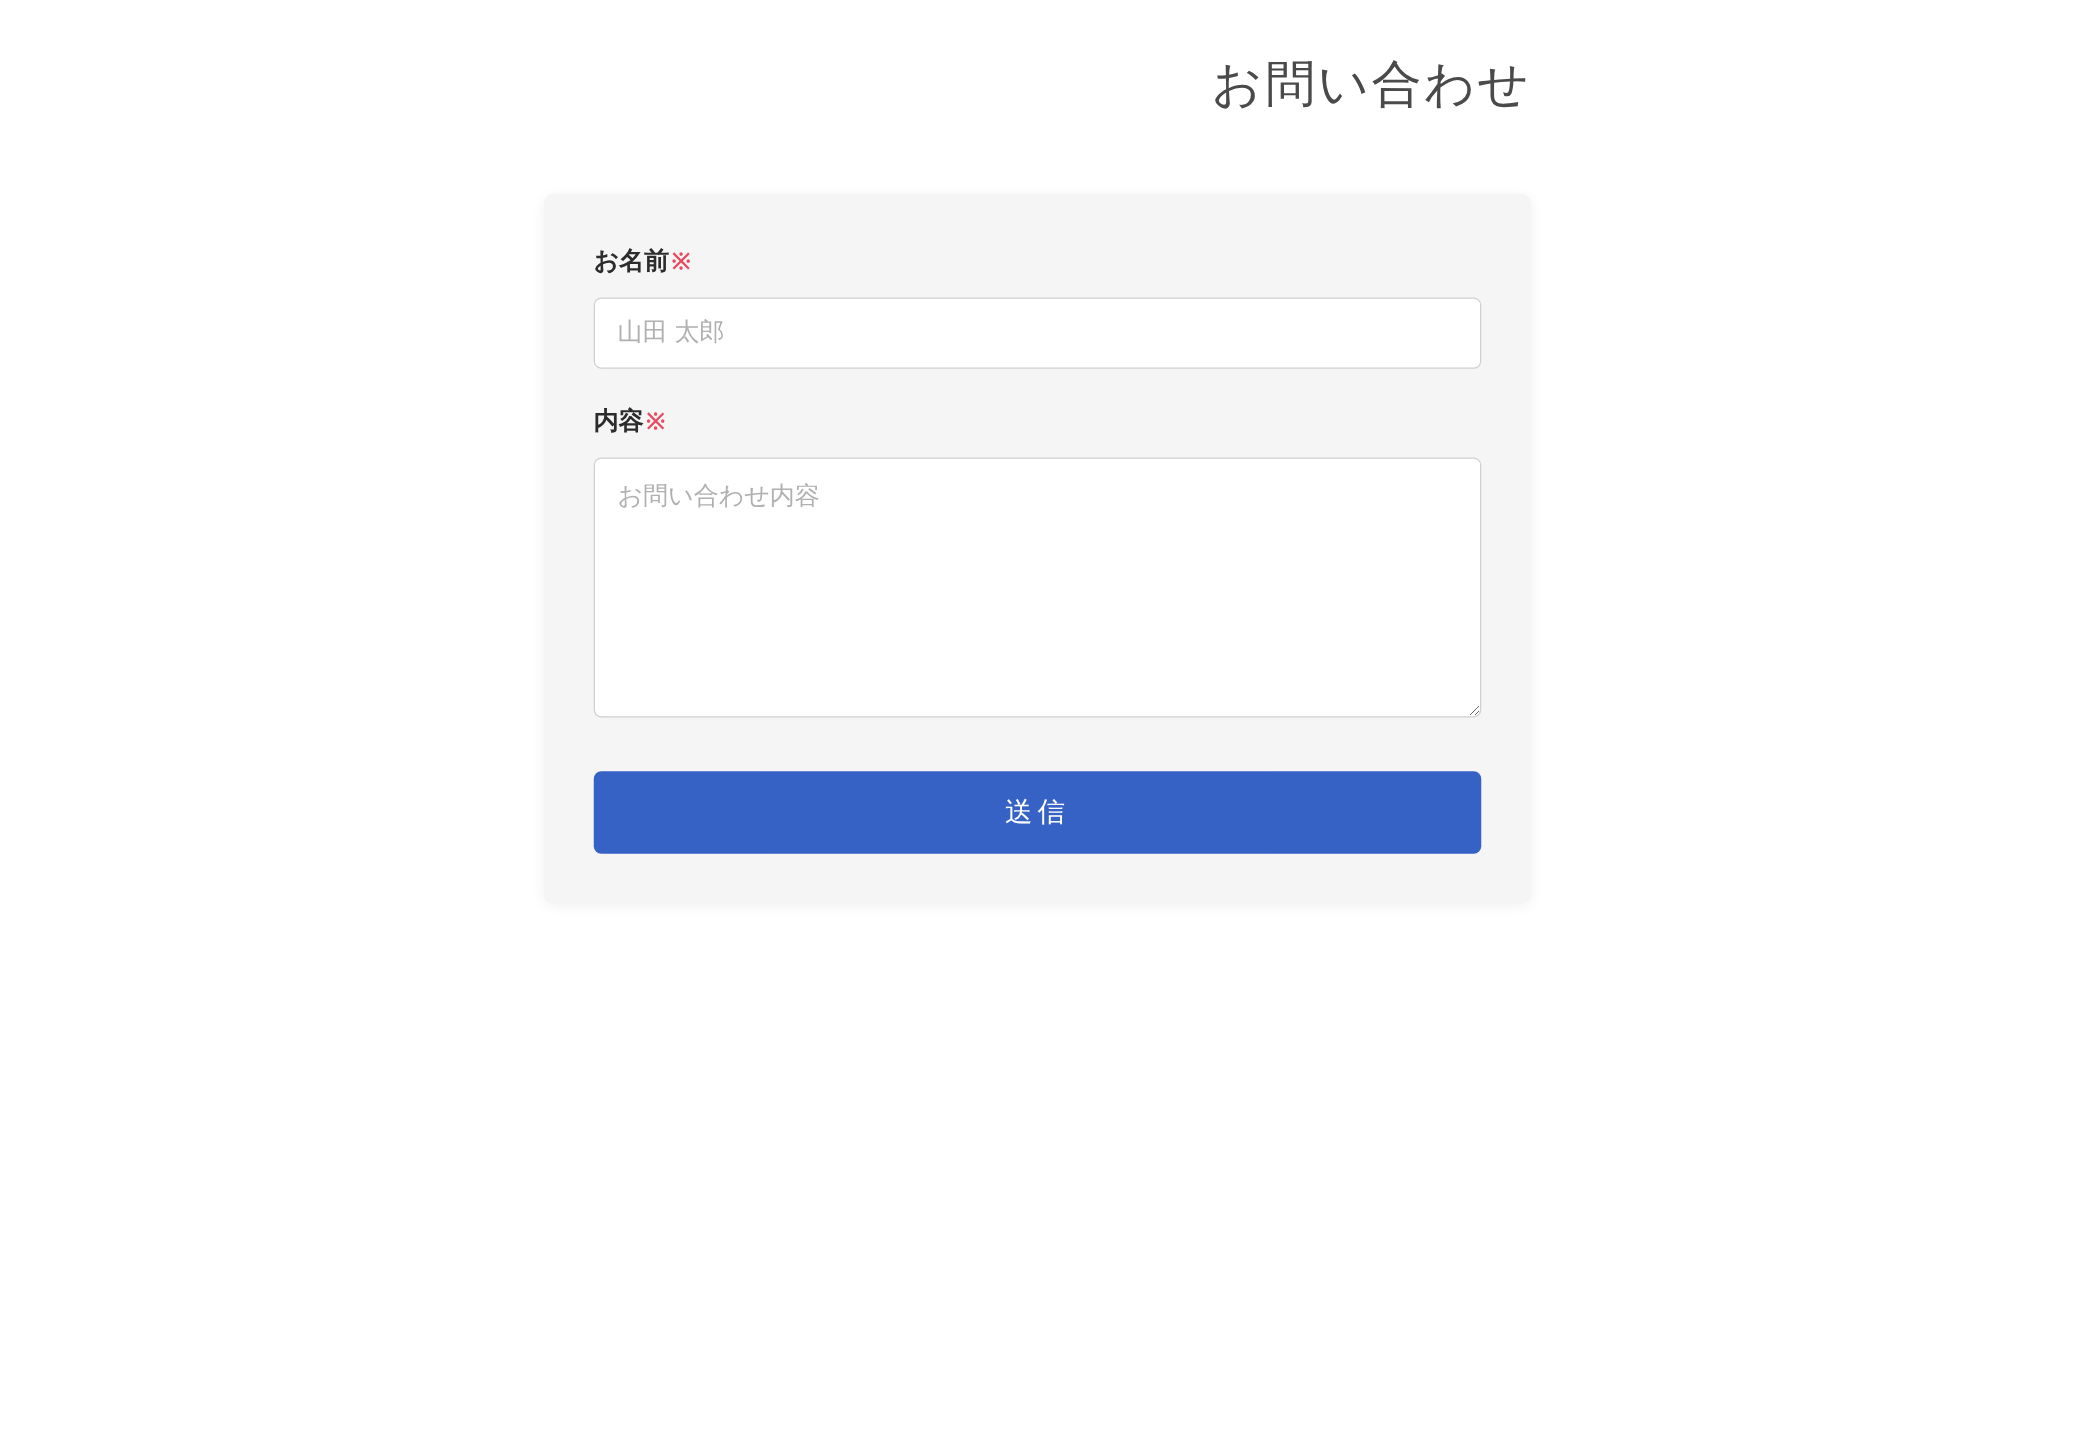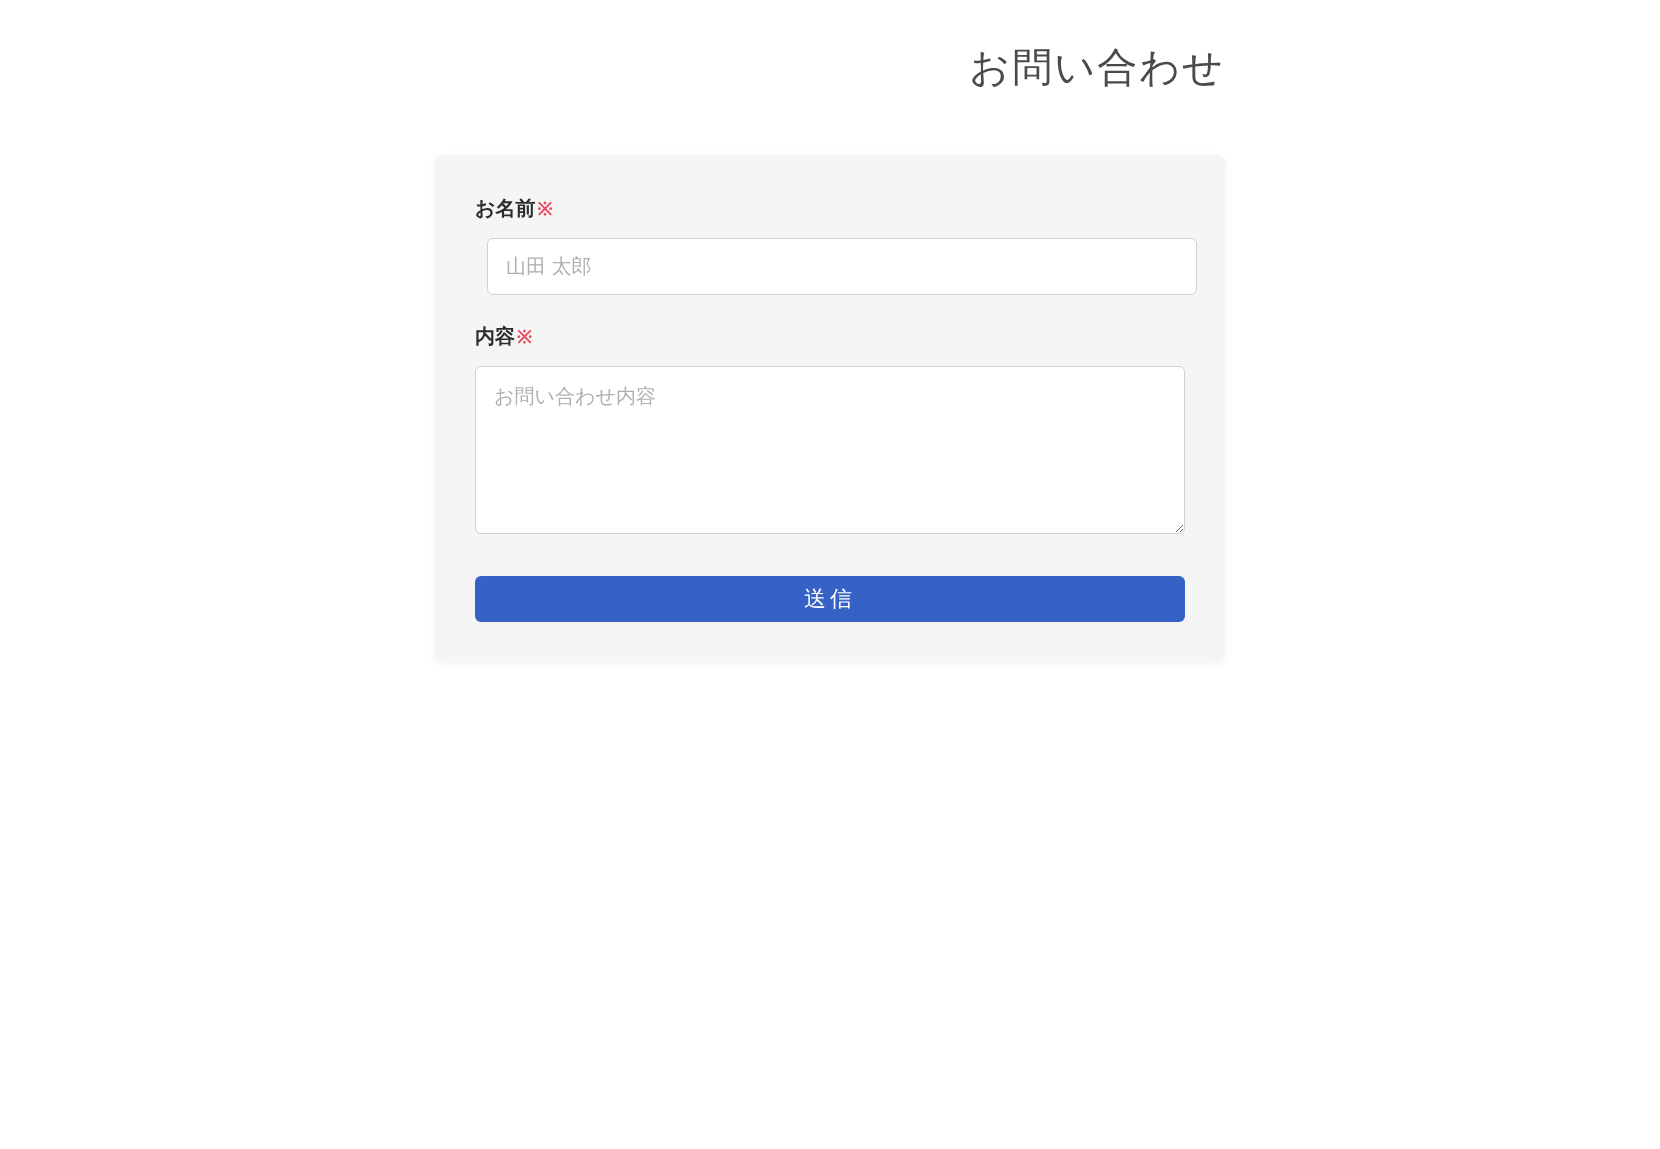--- a/index.html
+++ b/index.html
@@ -50,44 +50,43 @@
     .form-input {
       width: 100%;
       padding: 16px 18px;
       font-size: 20px;
       border: 1px solid #d0d0d0;
       border-radius: 6px;
       background: #ffffff;
       color: #333;
       outline: none;
       font-family: inherit;
-      margin-left: 12px;
     }
     .form-input::placeholder {
       color: #b0b0b0;
     }
     .form-textarea {
       width: 100%;
       padding: 16px 18px;
       font-size: 20px;
       border: 1px solid #d0d0d0;
       border-radius: 6px;
       background: #ffffff;
       color: #333;
       outline: none;
       font-family: inherit;
       resize: both;
-      height: 168px;
+      height: 208px;
     }
     .form-textarea::placeholder {
       color: #b0b0b0;
     }
     .submit-button {
       width: 100%;
-      padding: 8px;
+      padding: 18px;
       font-size: 22px;
       font-weight: 400;
       color: #ffffff;
       background: #3762c5;
       border: none;
       border-radius: 6px;
       cursor: pointer;
       margin-top: 10px;
       letter-spacing: 4px;
     }

